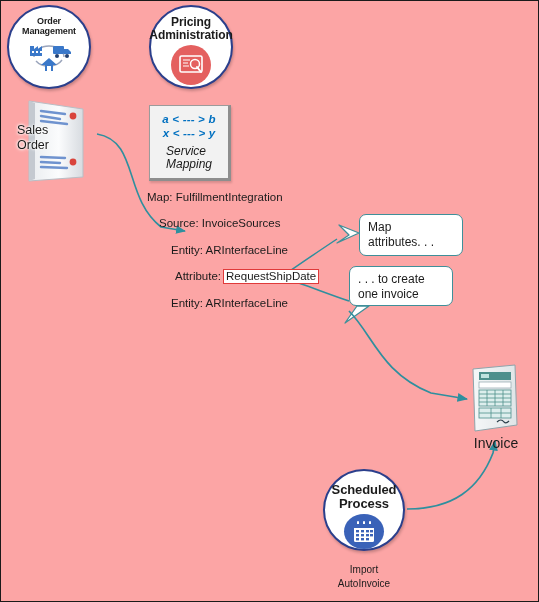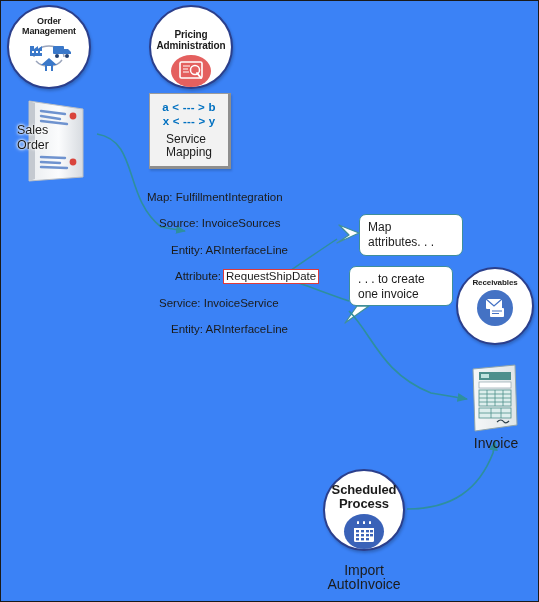--- a/index.html
+++ b/index.html
@@ -4,21 +4,21 @@
 <style>
   html, body {
     margin: 0;
     padding: 0;
     background: #ffffff;
   }
   #canvas {
     position: relative;
     width: 539px;
     height: 602px;
-    background: #3b82f6;
+    background: #fca5a5;
     border: 1px solid #1a1a1a;
     box-sizing: border-box;
     overflow: hidden;
     font-family: "Liberation Sans", sans-serif;
   }
   #svg-layer {
     position: absolute;
     left: 0;
     top: 0;
     width: 539px;
@@ -42,21 +42,21 @@
     text-align: center;
     font-weight: bold;
     color: #1b1b1b;
     line-height: 1.08;
     letter-spacing: -0.1px;
   }
 
   #om-circle { left: 6px; top: 4px; width: 84px; height: 84px; }
   #om-circle .app-title { font-size: 9px; margin-top: 10px; }
   #pa-circle { left: 148px; top: 4px; width: 84px; height: 84px; }
-  #pa-circle .app-title { font-size: 10px; margin-top: 23px; }
+  #pa-circle .app-title { font-size: 12px; margin-top: 9px; }
   #rec-circle { left: 455px; top: 266px; width: 78px; height: 78px; }
   #rec-circle .app-title { font-size: 8px; margin-top: 10px; }
   #sp-circle { left: 322px; top: 468px; width: 82px; height: 82px; }
   #sp-circle .app-title { font-size: 13px; margin-top: 12px; }
 
   .icon-holder {
     margin-top: 2px;
     display: flex;
     align-items: center;
     justify-content: center;
@@ -103,33 +103,34 @@
     color: #1b1b1b;
     line-height: 1.16;
     z-index: 4;
     text-shadow: 0 0 2px #fff, 0 0 3px #fff, 0 0 4px #fff;
   }
 
   
   #service-mapping-box {
     position: absolute;
     left: 148px;
-    top: 92px;
+    top: 104px;
     width: 82px;
     height: 76px;
     background: #f2f2f2;
     border: 1px solid #9b9b9b;
     border-right: 3px solid #8e8e8e;
     border-bottom: 3px solid #8e8e8e;
     box-sizing: border-box;
     display: flex;
     flex-direction: column;
     align-items: center;
     justify-content: center;
     box-shadow: 1px 2px 2px rgba(0,0,0,0.15);
+    font-style: italic;
   }
   #service-mapping-box .map-line {
     font-size: 11.5px;
     font-weight: bold;
     color: #0070c0;
     line-height: 1.25;
     letter-spacing: 0.2px;
   }
   #service-mapping-box .sm-label {
     font-size: 12px;
@@ -200,21 +201,21 @@
     color: #1b1b1b;
   }
 
   
   #import-label {
     position: absolute;
     left: 303px;
     top: 562px;
     width: 120px;
     text-align: center;
-    font-size: 14px;
+    font-size: 10px;
     color: #1b1b1b;
     line-height: 14px;
   }
 </style>
 </head>
 <body>
 
 <div id="canvas">
 
   <svg id="svg-layer" viewBox="0 0 539 602" xmlns="http://www.w3.org/2000/svg">
@@ -327,49 +328,36 @@
       <span>FulfillmentIntegration</span></span>
 
     <span class="row ind1"><span>Source:</span>
       <span>InvoiceSources</span></span>
 
     <span class="row ind2"><span>Entity:</span>
       <span>ARInterfaceLine</span></span>
 
     <span class="row ind3"><span>Attribute:</span><span class="hl">RequestShipDate</span></span>
 
-    <span class="row ind1"><span>Service:</span>
-      <span>InvoiceService</span></span>
 
     <span class="row ind2"><span>Entity:</span>
       <span>ARInterfaceLine</span></span>
 
   </div>
 
   <div class="callout" id="callout-map">
     <span>Map</span><br>
     <span>attributes. . .</span>
   </div>
 
   <div class="callout" id="callout-invoice">
     <span>. . . to create</span><br>
     <span>one invoice</span>
   </div>
 
-  <div class="app-circle" id="rec-circle">
-    <div class="app-title">Receivables</div>
-    <div class="blue-disc">
-      <svg width="22" height="22" viewBox="0 0 22 22" xmlns="http://www.w3.org/2000/svg">
-        <rect x="2" y="2" width="16" height="10" rx="1" fill="#ffffff"></rect>
-        <path d="M2 2 L10 9 L18 2" fill="none" stroke="#4472c4" stroke-width="1.3"></path>
-        <rect x="6" y="11" width="14" height="9" rx="1" fill="#ffffff"></rect>
-        <path d="M8 14 h10 M8 16.5 h7" stroke="#4472c4" stroke-width="1.1"></path>
-      </svg>
-    </div>
-  </div>
 
   <div id="invoice-doc">
     <svg width="56" height="70" viewBox="0 0 56 70" xmlns="http://www.w3.org/2000/svg">
       <defs>
         <linearGradient id="invGrad" x1="0" y1="0" x2="1" y2="0">
           <stop offset="0%" stop-color="#f5f7f8"></stop>
           <stop offset="100%" stop-color="#dfe5e7"></stop>
         </linearGradient>
       </defs>
       <polygon points="6,6 48,2 50,62 8,68" fill="url(#invGrad)" stroke="#8fa4ab" stroke-width="1"></polygon>

